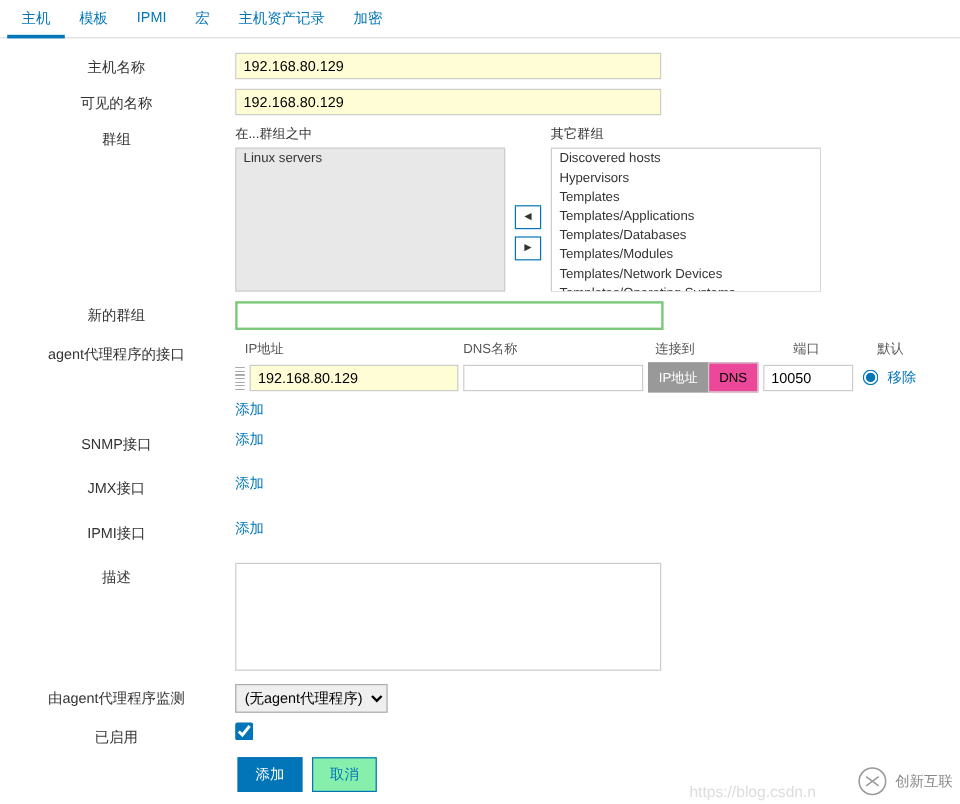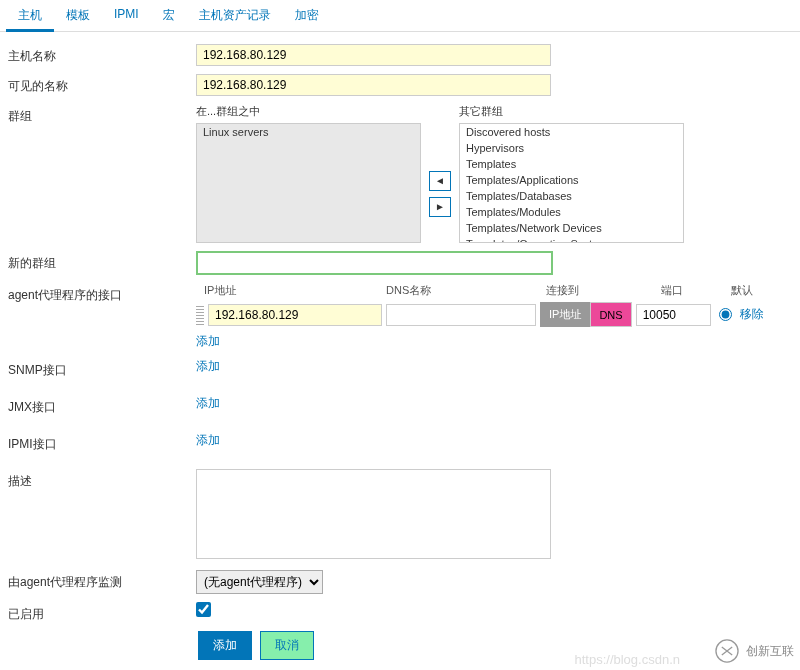--- a/index.html
+++ b/index.html
@@ -3,21 +3,21 @@
 <meta charset="utf-8">
 <style>
 * { box-sizing: border-box; margin: 0; padding: 0; }
 body { font-family: Arial, sans-serif; font-size: 12px; color: #333; background: #fff; width: 800px; height: 670px; position: relative; }
 .tabs { display: flex; border-bottom: 1px solid #ddd; padding: 0 6px; text-align: right; }
 .tab { padding: 7px 12px; color: #0275b8; cursor: pointer; position: relative; font-size: 12px; }
 .tab.active { color: #0275b8; }
 .tab.active::after { content: ''; position: absolute; bottom: -1px; left: 0; right: 0; height: 3px; background: #0275b8; }
 .form { padding: 12px 8px; }
 .row { display: flex; margin-bottom: 8px; align-items: flex-start; }
-.label { width: 188px; text-align: left; padding-right: 10px; padding-top: 4px; font-size: 12px; color: #333; }
+.label { width: 188px; text-align: center; padding-right: 10px; padding-top: 4px; font-size: 12px; color: #333; }
 .field { flex: 1; }
 .text-input { width: 355px; height: 22px; border: 1px solid #ccc; padding: 2px 6px; font-size: 12px; }
 .yellow { background: #fffdd5; }
 .green-border { border: 2px solid #7bc97b; background: #fff; }
 .groups-container { display: flex; gap: 8px; }
 .group-col { width: 225px; }
 .group-label { font-size: 11px; color: #333; margin-bottom: 4px; }
 .listbox { width: 225px; height: 120px; border: 1px solid #ccc; background: #fff; overflow-y: auto; font-size: 11px; }
 .listbox.left { background: #e8e8e8; }
 .listbox-item { padding: 2px 6px; color: #333; }

